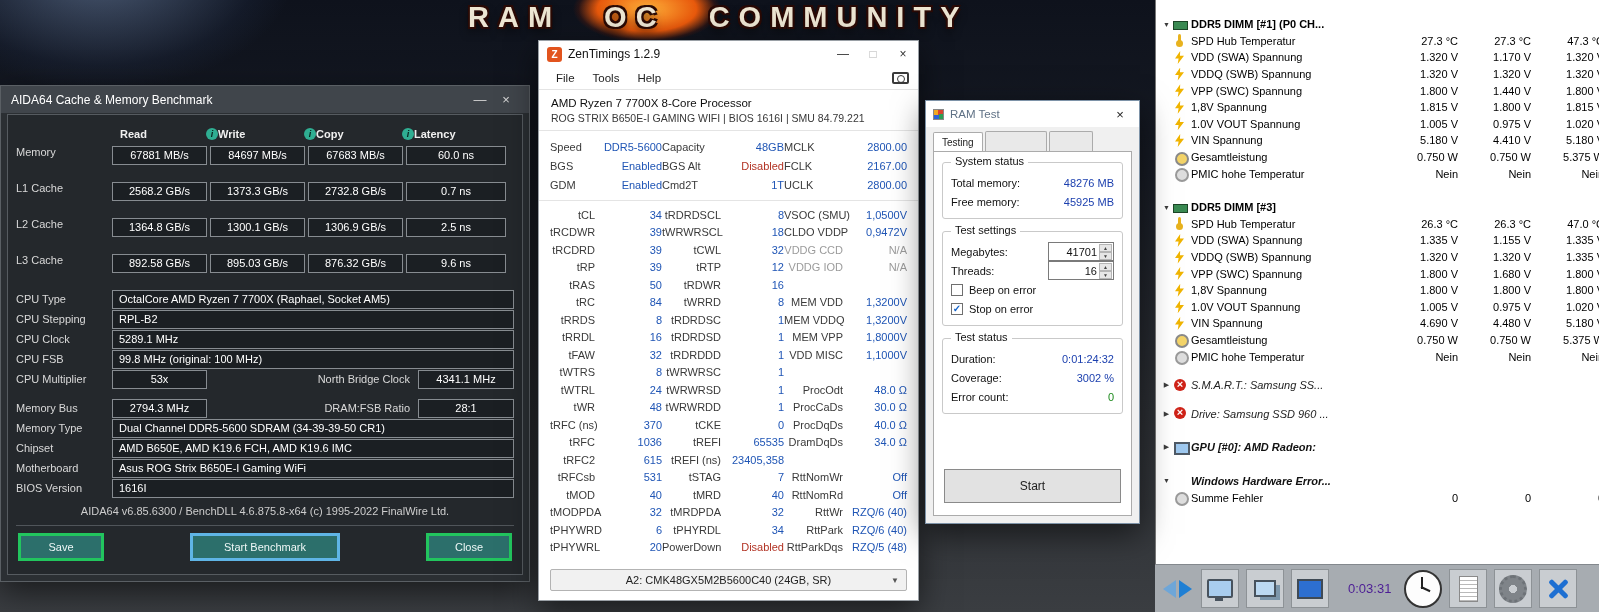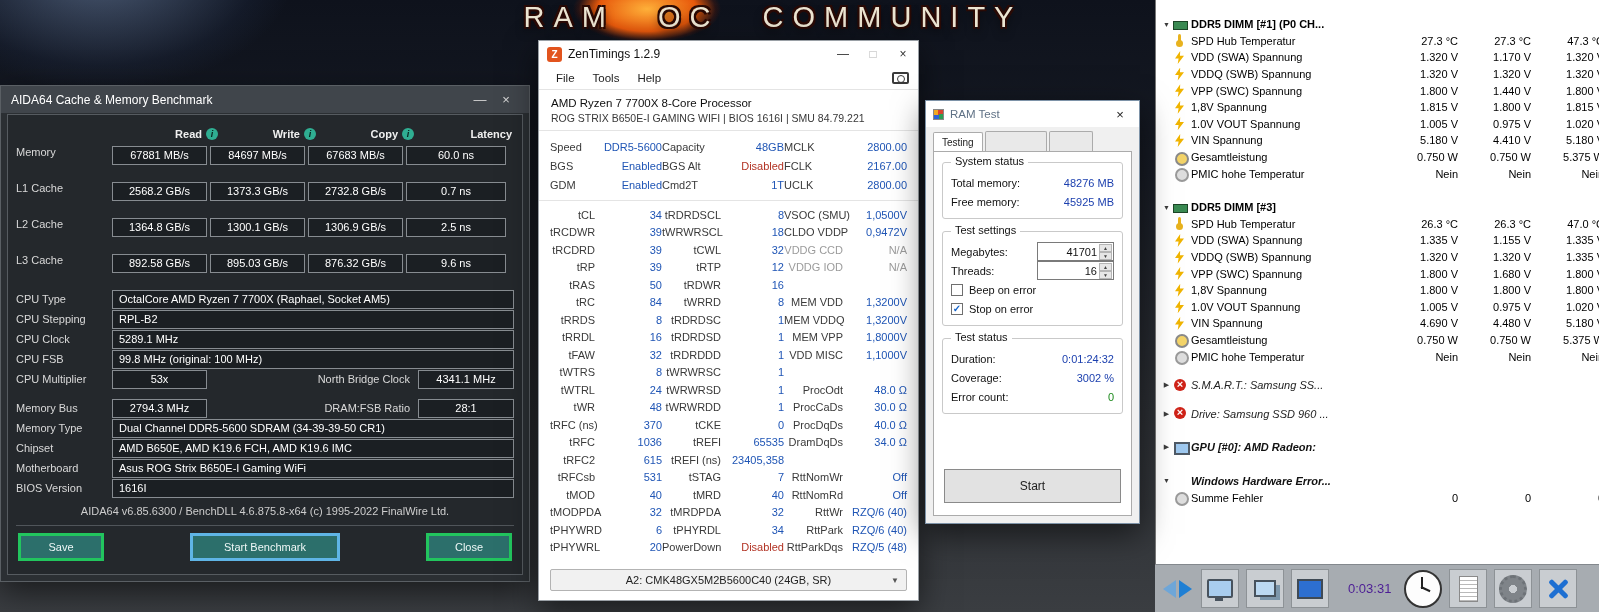--- a/index.html
+++ b/index.html
@@ -7,32 +7,32 @@
     position:relative;width:1599px;height:612px;overflow:hidden;
     background:linear-gradient(180deg,#0e121c 0%,#171b24 28%,#2b2e33 65%,#3a3d41 100%);
     font-family:"Liberation Sans",sans-serif;-webkit-font-smoothing:antialiased;
   }
   .sp{flex:1}
   
   .planet-glow{position:absolute;left:-160px;top:-190px;width:520px;height:320px;border-radius:50%;
     background:radial-gradient(closest-side,rgba(150,180,225,.45),rgba(50,70,110,.15) 60%,transparent 75%);z-index:1}
   .flame{position:absolute;left:552px;top:-34px;width:190px;height:86px;border-radius:50%;
     background:radial-gradient(closest-side,#ffb13a,#e8590c 52%,rgba(120,30,5,.25) 72%,transparent 78%);z-index:1}
-  .banner{position:absolute;left:468px;top:1px;width:610px;text-align:center;z-index:2;
-    font-size:29px;font-weight:normal;letter-spacing:9px;word-spacing:26px;color:#ece5d2;
+  .banner{position:absolute;left:468px;top:1px;width:610px;text-align:left;z-index:2;
+    font-size:29px;font-weight:bold;letter-spacing:9px;word-spacing:26px;color:#ece5d2;
     text-shadow:2px 2px 0 #2a0a05,-2px -2px 0 #2a0a05,2px -2px 0 #2a0a05,-2px 2px 0 #2a0a05,0 5px 10px rgba(0,0,0,.7)}
   .win{position:absolute;box-shadow:0 10px 30px rgba(0,0,0,.55);box-sizing:border-box}
   .win *{box-sizing:border-box}
   
   .aida{left:0;top:85px;width:530px;height:497px;background:#2b2f33;border:1px solid #5a5f64;color:#e6e6e6;font-size:11px;z-index:3}
   .aida-tb{height:27px;background:#40454b;display:flex;align-items:center;padding:0 10px;color:#fff;font-size:12px}
   .aida-tb .tb-btn{width:26px;text-align:center;color:#d6d6d6;font-size:13px;cursor:default}
   .aida-body{position:absolute;top:28px;left:6px;right:6px;bottom:6px;border:1px solid #565b60;background:#24282c;padding:10px 8px 6px}
   .bench-head{display:flex;margin-left:104px;height:18px;align-items:center;margin-bottom:3px;font-weight:bold;color:#f0f0f0}
-  .bh{width:98px;display:flex;align-items:center;justify-content:flex-end;gap:4px}
+  .bh{width:98px;display:flex;align-items:center;justify-content:space-between;gap:4px}
   .info-i{width:12px;height:12px;border-radius:50%;background:#2fae92;color:#07231c;font-size:9px;font-weight:bold;
     display:inline-flex;align-items:center;justify-content:center;font-style:italic}
   .bench-row{display:flex;height:21px;margin-bottom:15px}
   .bench-row .lbl{width:96px;color:#d9d9d9}
   .box{background:#1b1f23;border:1px solid #878c91;height:19px;line-height:17px;text-align:center;color:#fff;white-space:nowrap}
   .bench-row .box{width:95px;margin-right:3px}
   .bench-row .box.last{width:100px;margin-right:0}
   .info-sec{margin-top:2px}
   .info-row{display:flex;align-items:center;height:18px;margin-bottom:2px}
   .info-row .lbl{width:96px;color:#d9d9d9}
@@ -87,21 +87,21 @@
   .rt-tab{padding:20px 8px 2px;border:1px solid #ababab;border-bottom:none;background:#e9e9e9;margin-right:2px;font-size:10px;
     border-radius:2px 2px 0 0;color:#222;cursor:default}
   .rt-tab.active{background:#fff;position:relative;top:1px;padding-top:4px}
   .rt-page{position:absolute;top:50px;left:7px;right:7px;bottom:7px;background:#fff;border:1px solid #ababab;padding:10px 8px 8px}
   .grp{border:1px solid #c9c9c9;border-radius:3px;margin-bottom:12px;padding:10px 8px 7px;position:relative}
   .grp-cap{position:absolute;top:-8px;left:8px;background:#fff;padding:0 4px;font-size:11px;color:#111}
   .kv{display:flex;align-items:center;justify-content:space-between;height:19px}
   .kv .k{color:#111}
   .kv .v{white-space:nowrap}
   .v.blue{color:#1b3fae}.v.green{color:#1d8a1d}
-  .rt-input{width:77px;height:19px;border:1px solid #7a7a7a;background:#fff;display:flex;align-items:center;
+  .rt-input{width:66px;height:19px;border:1px solid #7a7a7a;background:#fff;display:flex;align-items:center;
     justify-content:flex-end;padding-right:16px;position:relative;font-size:11px}
   .spin{position:absolute;right:1px;top:1px;bottom:1px;width:13px;display:flex;flex-direction:column}
   .spin span{flex:1;background:#e6e6e6;border:1px solid #b5b5b5;font-size:5px;line-height:6px;text-align:center;color:#444}
   .cb-row{display:flex;align-items:center;height:19px}
   .cb{width:12px;height:12px;border:1px solid #6f6f6f;background:#fff;display:inline-flex;align-items:center;
     justify-content:center;margin-right:6px}
   .cb-mark{font-size:10px;line-height:10px;color:#1161c9;font-weight:bold}
   .rt-start{position:absolute;left:10px;right:10px;bottom:12px;height:34px;background:#e2e2e2;border:1px solid #8a8a8a;
     font-size:12px;color:#222;font-family:"Liberation Sans",sans-serif;cursor:default}
   

